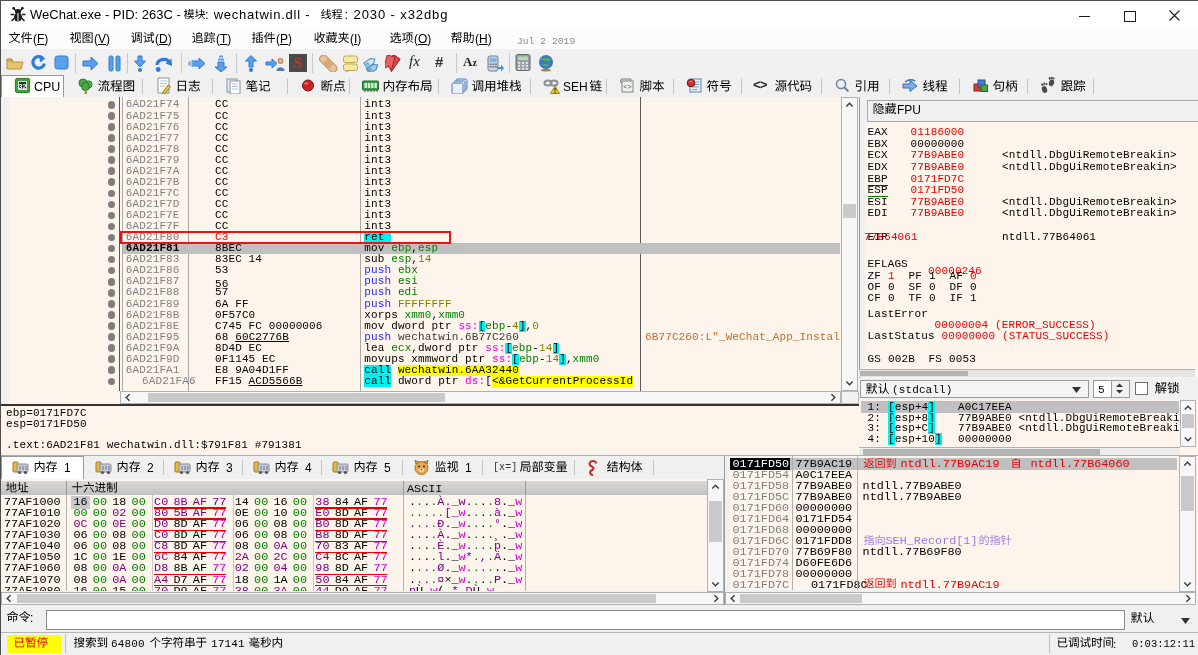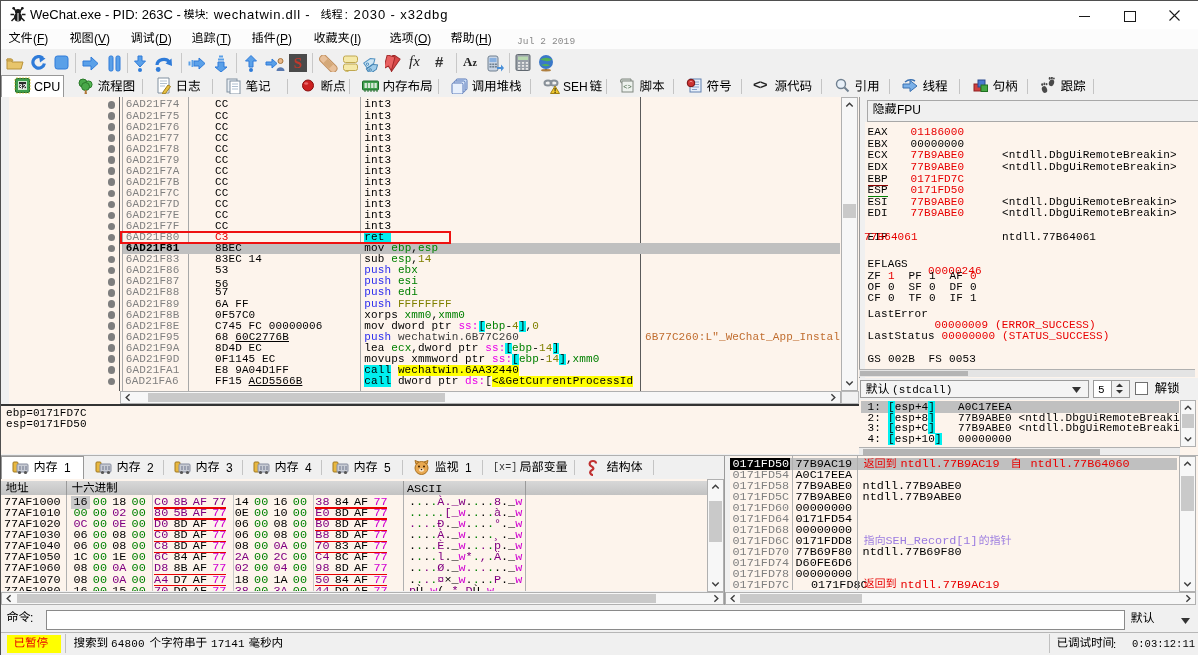--- a/index.html
+++ b/index.html
@@ -499,21 +499,21 @@
     <div class="m" style="left:558.2px;top:352.8px;color:#000000;background:#00f0f0">]</div>
     <div class="m" style="left:564.9px;top:352.8px;color:#000000">,</div>
     <div class="m" style="left:571.6px;top:352.8px;color:#008000">xmm0</div>
     <div style="position:absolute;left:106.8px;top:365.4px;width:7.6px;height:7.6px;border-radius:50%;background:#7e7e7e"></div>
     <div class="m" style="left:124.8px;top:363.8px;color:#808080;">6AD21FA1</div>
     <div class="m" style="left:214.0px;top:363.8px;color:#000000">E8 9A04D1FF</div>
     <div class="m" style="left:363.3px;top:363.8px;color:#000000;background:#00f0f0">call</div>
     <div class="m" style="left:390.2px;top:363.8px;color:#000000"> </div>
     <div class="m" style="left:396.9px;top:363.8px;color:#000000;background:#ffff00">wechatwin.6AA32440</div>
     <div style="position:absolute;left:106.8px;top:376.5px;width:7.6px;height:7.6px;border-radius:50%;background:#7e7e7e"></div>
-    <div class="m" style="left:124px;top:374.9px;color:#808080;">6AD21FA6</div>
+    <div class="m" style="left:141px;top:374.9px;color:#808080;">6AD21FA6</div>
     <div class="m" style="left:214.0px;top:374.9px;color:#000000">FF15 </div>
     <div class="m" style="left:247.6px;top:374.9px;color:#000000;text-decoration:underline">ACD5566B</div>
     <div class="m" style="left:363.3px;top:374.9px;color:#000000;background:#00f0f0">call</div>
     <div class="m" style="left:390.2px;top:374.9px;color:#000000"> </div>
     <div class="m" style="left:396.9px;top:374.9px;color:#000000">dword ptr </div>
     <div class="m" style="left:464.1px;top:374.9px;color:#e800e8">ds:</div>
     <div class="m" style="left:484.3px;top:374.9px;color:#000000">[</div>
     <div class="m" style="left:491.0px;top:374.9px;color:#000000;background:#ffff00">&lt;&amp;GetCurrentProcessId</div>
     <div style="position:absolute;left:119.0px;top:229.6px;width:331.0px;height:13.6px;border:2px solid #ee1111;box-sizing:border-box"></div>
     <div style="position:absolute;left:840.0px;top:96.0px;width:17.0px;height:294.0px;background:#f7f7f7;border:1px solid #b0b0b0;box-sizing:border-box"></div>
@@ -530,20 +530,21 @@
     </svg>
     <svg style="position:absolute;left:826.0px;top:391.0px" width="12" height="11">
       <path d="M4.4 2.3 L7.8 5.5 L4.4 8.7" stroke="#3c3c3c" stroke-width="1.4" fill="none"></path>
     </svg>
     <div style="position:absolute;left:147.0px;top:392.0px;width:297.0px;height:9.0px;background:#c9c9c9"></div>
     <div style="position:absolute;left:840.0px;top:390.0px;width:18.0px;height:13.0px;background:#f1f1f1;border:1px solid #b9b9b9;box-sizing:border-box"></div>
     <div style="position:absolute;left:0.0px;top:403.0px;width:858.0px;height:2.0px;background:#333"></div>
     <div style="position:absolute;left:0.0px;top:405.0px;width:858.0px;height:48.0px;background:#fdf4ec"></div>
     <div class="m" style="left:5px;top:407px;color:#000">ebp=0171FD7C</div>
     <div class="m" style="left:5px;top:418px;color:#000">esp=0171FD50</div>
+    <div class="m" style="left:5px;top:438.5px;color:#000">.text:6AD21F81 wechatwin.dll:$791F81 #791381</div>
     <div style="position:absolute;left:858.0px;top:96.0px;width:6.0px;height:359.0px;background:#f0f0f0"></div>
     <div style="position:absolute;left:858.0px;top:96.0px;width:1.0px;height:359.0px;background:#9a9a9a"></div>
     <div style="position:absolute;left:864.0px;top:96.0px;width:334.0px;height:359.0px;background:#fdf4ec"></div>
     <div style="position:absolute;left:864.0px;top:96.0px;width:334.0px;height:25.0px;background:#f0f0f0"></div>
     <div style="position:absolute;left:866.0px;top:99.0px;width:330.0px;height:20.0px;background:#f0f0f0;border:1px solid #a8a8a8"></div>
     <svg class="cj" style="left:871.0px;top:102.0px" width="26" height="15" viewBox="0 0 26 15">
       <path fill="#000" d="M6.3 8.1V9.9C6.3 10.7 6.6 10.9 7.6 10.9C7.8 10.9 9.2 10.9 9.4 10.9C10.2 10.9 10.5 10.7 10.5 9.4C10.3 9.4 10 9.3 9.8 9.1C9.8 10.1 9.7 10.2 9.3 10.2C9 10.2 7.9 10.2 7.7 10.2C7.2 10.2 7.2 10.1 7.2 9.9V8.1ZM5.3 8C5.1 8.7 4.7 9.7 4.3 10.2L5 10.7C5.4 10 5.8 9 6 8.3ZM7.1 7.6C7.8 8 8.6 8.7 9 9.2L9.6 8.6C9.1 8.2 8.3 7.5 7.6 7.1ZM10.1 8.2C10.6 8.9 11.2 9.9 11.4 10.6L12.1 10.2C11.9 9.6 11.3 8.6 10.8 7.9ZM7.1 0.1C6.7 0.9 5.9 1.9 4.9 2.7C5.1 2.8 5.4 3.1 5.5 3.2L5.5 3.2V3.6H10.5V4.6H5.8V5.3H10.5V6.4H5.4V7.1H11.4V2.9H9.3C9.7 2.4 10.2 1.8 10.5 1.3L10 0.9L9.8 1H7.5C7.7 0.7 7.8 0.5 7.9 0.3ZM5.9 2.9C6.3 2.5 6.7 2.1 7 1.7H9.3C9 2.1 8.7 2.6 8.4 2.9ZM1.6 0.5V11H2.4V1.3H4C3.7 2.1 3.4 3.2 3 4.1C3.9 5.1 4.1 5.9 4.1 6.5C4.1 6.9 4 7.2 3.9 7.3C3.8 7.4 3.6 7.4 3.5 7.4C3.3 7.5 3.1 7.4 2.8 7.4C2.9 7.7 3 8 3 8.2C3.3 8.2 3.6 8.2 3.8 8.2C4.1 8.2 4.3 8.1 4.4 8C4.8 7.8 4.9 7.2 4.9 6.6C4.9 5.9 4.7 5 3.8 4C4.2 3 4.7 1.8 5 0.8L4.5 0.5L4.3 0.5Z M22.6 4.4C22.4 5.5 22.1 6.4 21.7 7.3C21.6 6.3 21.4 5.1 21.4 3.7H24V2.9H23.3L23.6 2.7C23.3 2.4 22.8 2 22.4 1.7L21.9 2.1C22.2 2.3 22.6 2.6 22.8 2.9H21.3L21.3 2.1H21V1.6H23.9V0.8H21V0H20.1V0.8H17.1V0H16.2V0.8H13.3V1.6H16.2V2.4H17.1V1.6H20.1V2.5H20.5L20.5 2.9H15.3V5H14.3V3H13.6V6.1H14.3V5.8H15.3V6.2V6.8H13.1V7.5H13.8V8.1C13.8 8.8 13.7 9.9 13 10.7C13.2 10.8 13.4 10.9 13.6 11C14.3 10.2 14.4 8.9 14.4 8.1V7.5H15.3C15.2 8.6 15 9.8 14.6 10.7C14.7 10.8 15.1 10.9 15.2 11.1C16 9.7 16.1 7.7 16.1 6.2V3.7H20.6C20.7 5.6 20.9 7.2 21.2 8.3C20.9 8.7 20.7 9.1 20.4 9.4V9H19V8.1H20.3V5.9H19V5.1H20.3V4.4H16.7V10.4H17.4V9.6H20.1C19.8 10 19.5 10.3 19.1 10.5C19.3 10.6 19.7 10.9 19.8 11.1C20.4 10.6 21 10 21.5 9.3C21.9 10.5 22.4 11.1 23.1 11.1C23.8 11.1 24.1 10.8 24.2 9.1C24 9.1 23.7 8.9 23.6 8.7C23.5 9.9 23.4 10.2 23.1 10.3C22.7 10.3 22.3 9.7 22 8.5C22.6 7.4 23.1 6.1 23.4 4.6ZM18.4 9H17.4V8.1H18.4ZM18.4 5.9H17.4V5.1H18.4ZM17.4 6.5H19.6V7.5H17.4Z"></path>
     </svg>
     <div class="ui" style="left:896px;top:103px;font-size:12px">FPU</div>
     <div class="m" style="left:866.5px;top:126.3px;color:#000000">EAX</div>
@@ -583,21 +584,21 @@
     <div class="m" style="left:928px;top:280.6px;color:#000000">0</div>
     <div class="m" style="left:948.5px;top:280.6px;color:#000000">DF</div>
     <div class="m" style="left:969px;top:280.6px;color:#000000">0</div>
     <div class="m" style="left:866.5px;top:292.0px;color:#000000">CF</div>
     <div class="m" style="left:887px;top:292.0px;color:#000000">0</div>
     <div class="m" style="left:907.5px;top:292.0px;color:#000000">TF</div>
     <div class="m" style="left:928px;top:292.0px;color:#000000">0</div>
     <div class="m" style="left:948.5px;top:292.0px;color:#000000">IF</div>
     <div class="m" style="left:969px;top:292.0px;color:#000000">1</div>
     <div class="m" style="left:866.5px;top:308px;color:#000000">LastError</div>
-    <div class="m" style="left:933.5px;top:319.2px;color:#e80000">00000009 (ERROR_SUCCESS)</div>
+    <div class="m" style="left:933.5px;top:319.2px;color:#e80000">00000004 (ERROR_SUCCESS)</div>
     <div class="m" style="left:866.5px;top:329.8px;color:#000000">LastStatus</div>
     <div class="m" style="left:940.5px;top:329.8px;color:#e80000">00000000 (STATUS_SUCCESS)</div>
     <div class="m" style="left:866.5px;top:353.1px;color:#000000">GS</div>
     <div class="m" style="left:887px;top:353.1px;color:#000000">002B</div>
     <div class="m" style="left:927.5px;top:353.1px;color:#000000">FS</div>
     <div class="m" style="left:948px;top:353.1px;color:#000000">0053</div>
     <div style="position:absolute;left:858.0px;top:368.0px;width:336.0px;height:8.0px;background:#e4e4e4;border-top:1px solid #b0b0b0;box-sizing:border-box"></div>
     <div style="position:absolute;left:859.0px;top:369.5px;width:108.0px;height:5.5px;background:#b4b4b4"></div>
     <div style="position:absolute;left:858.0px;top:377.0px;width:340.0px;height:22.0px;background:#f0f0f0"></div>
     <div style="position:absolute;left:859.0px;top:379.0px;width:229.0px;height:18.0px;background:#f4f4f4;border:1px solid #9a9a9a;box-sizing:border-box"></div>

